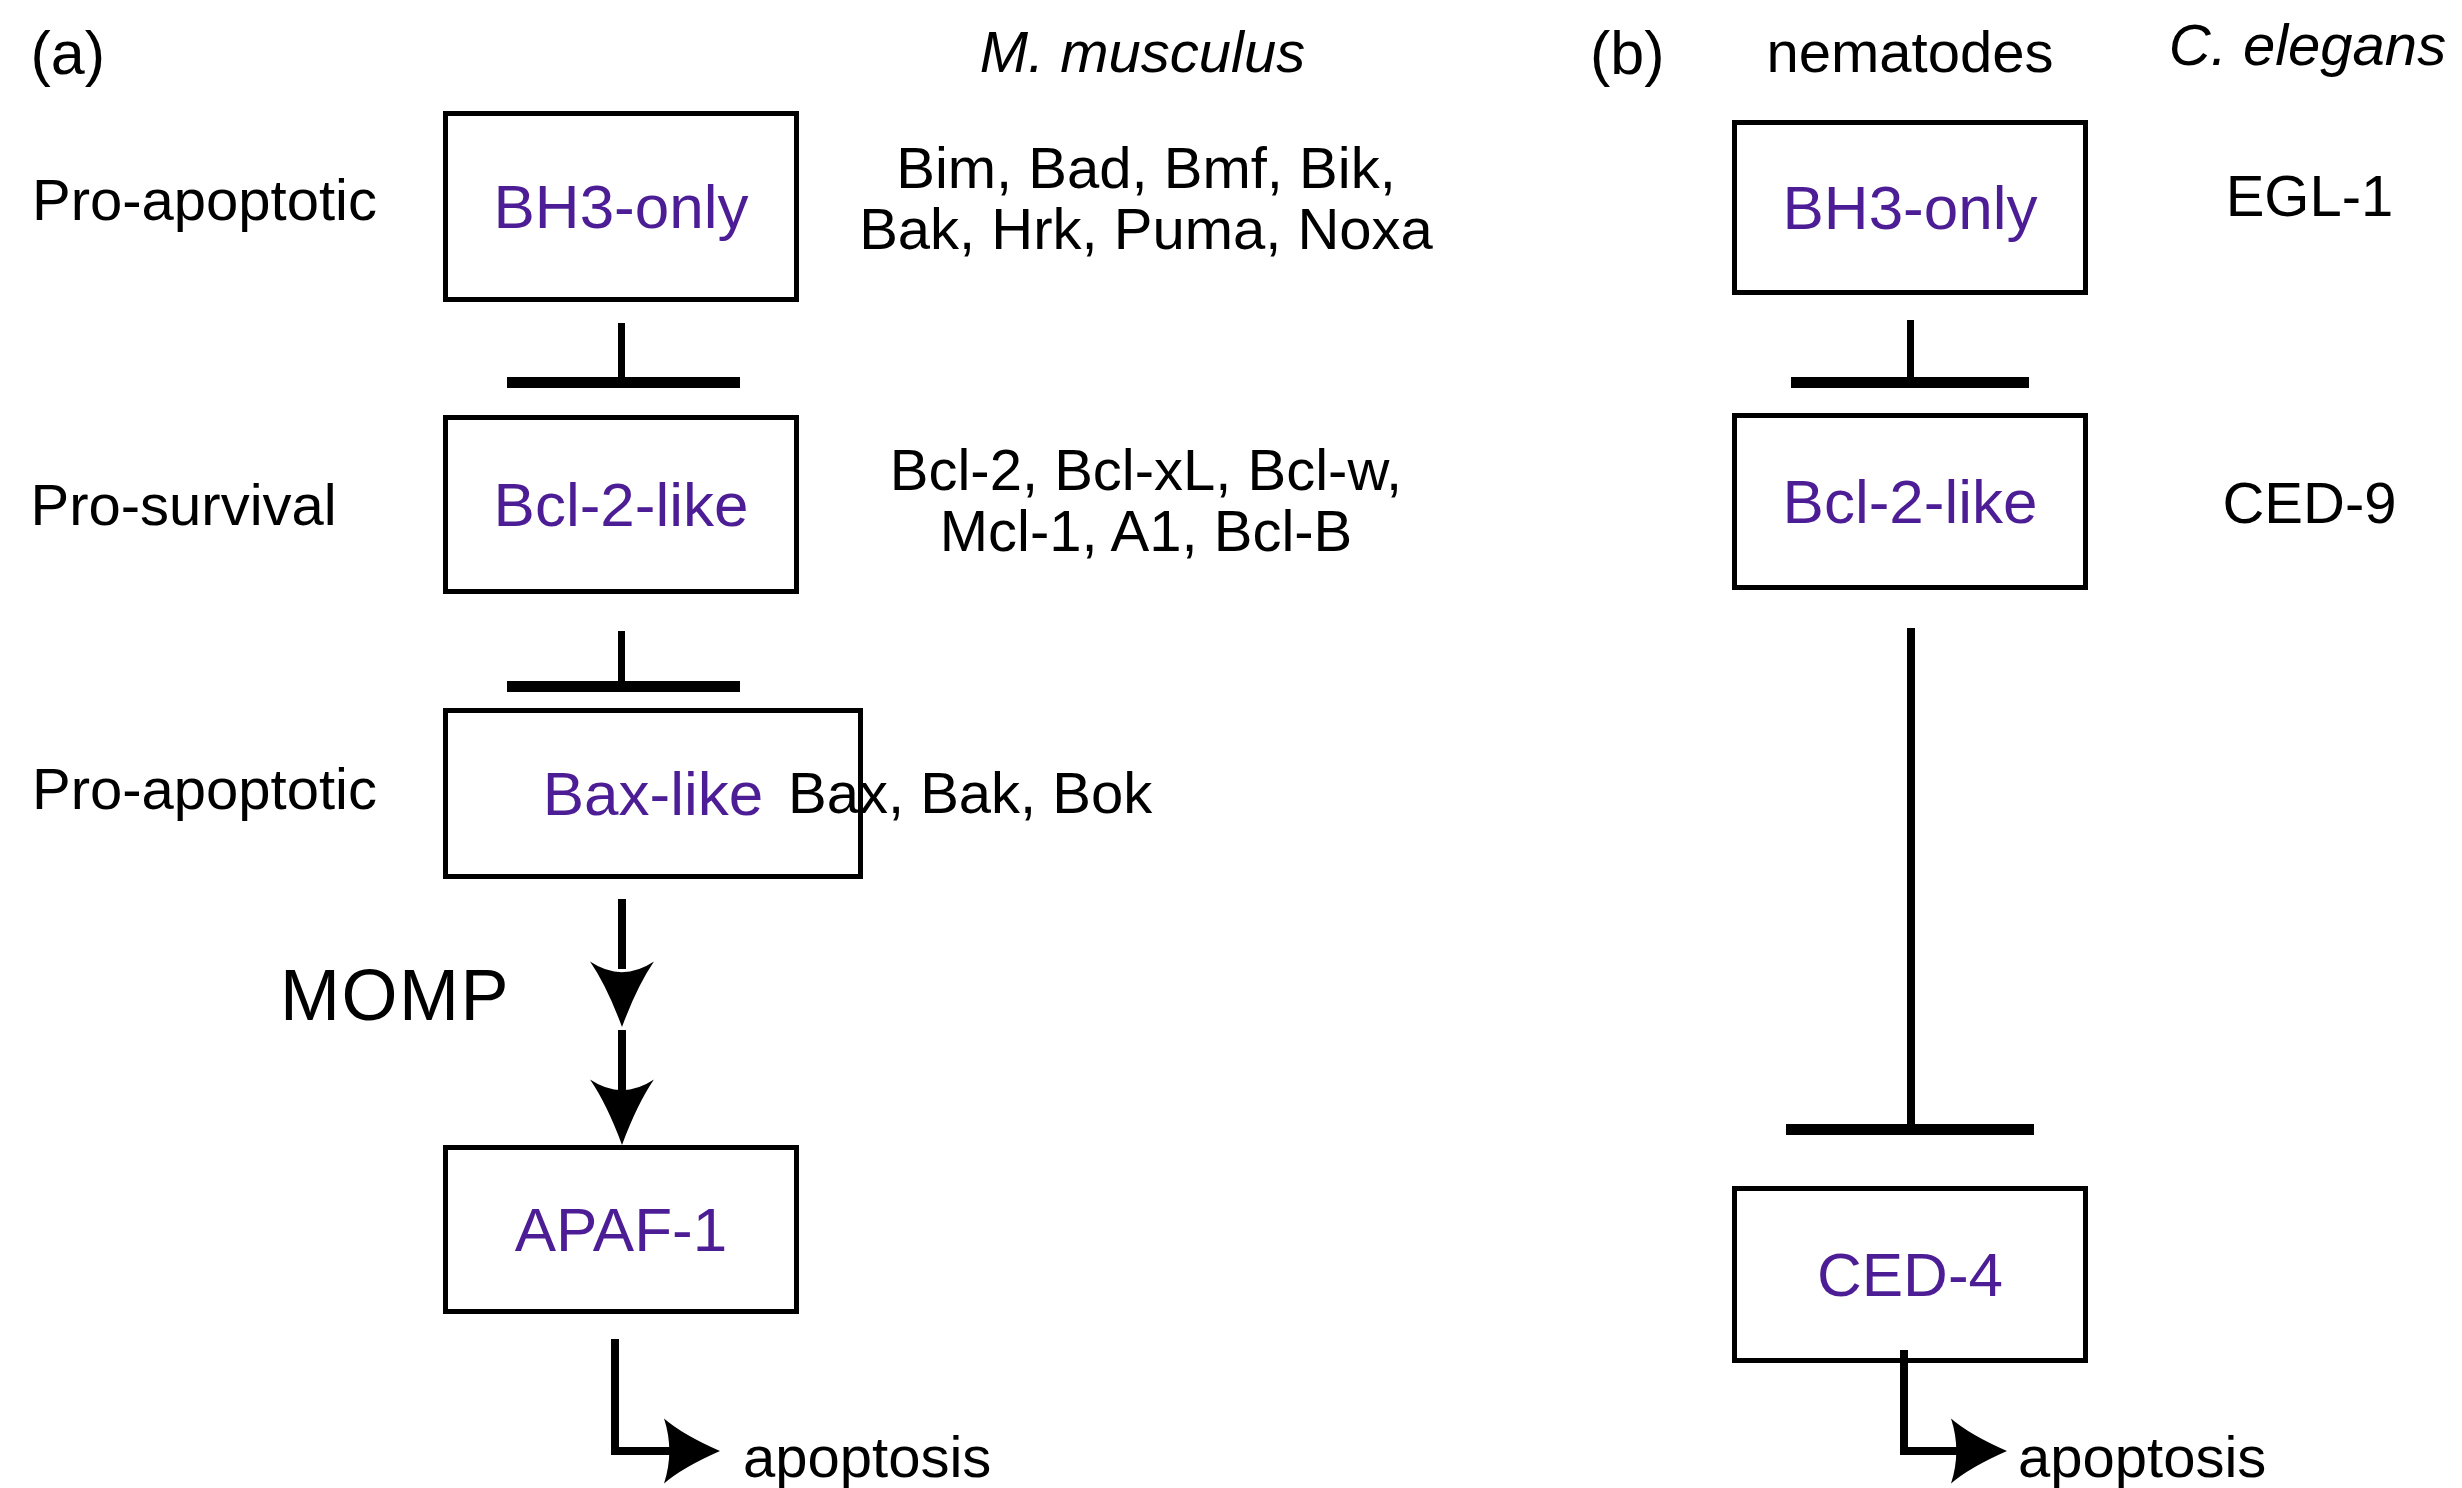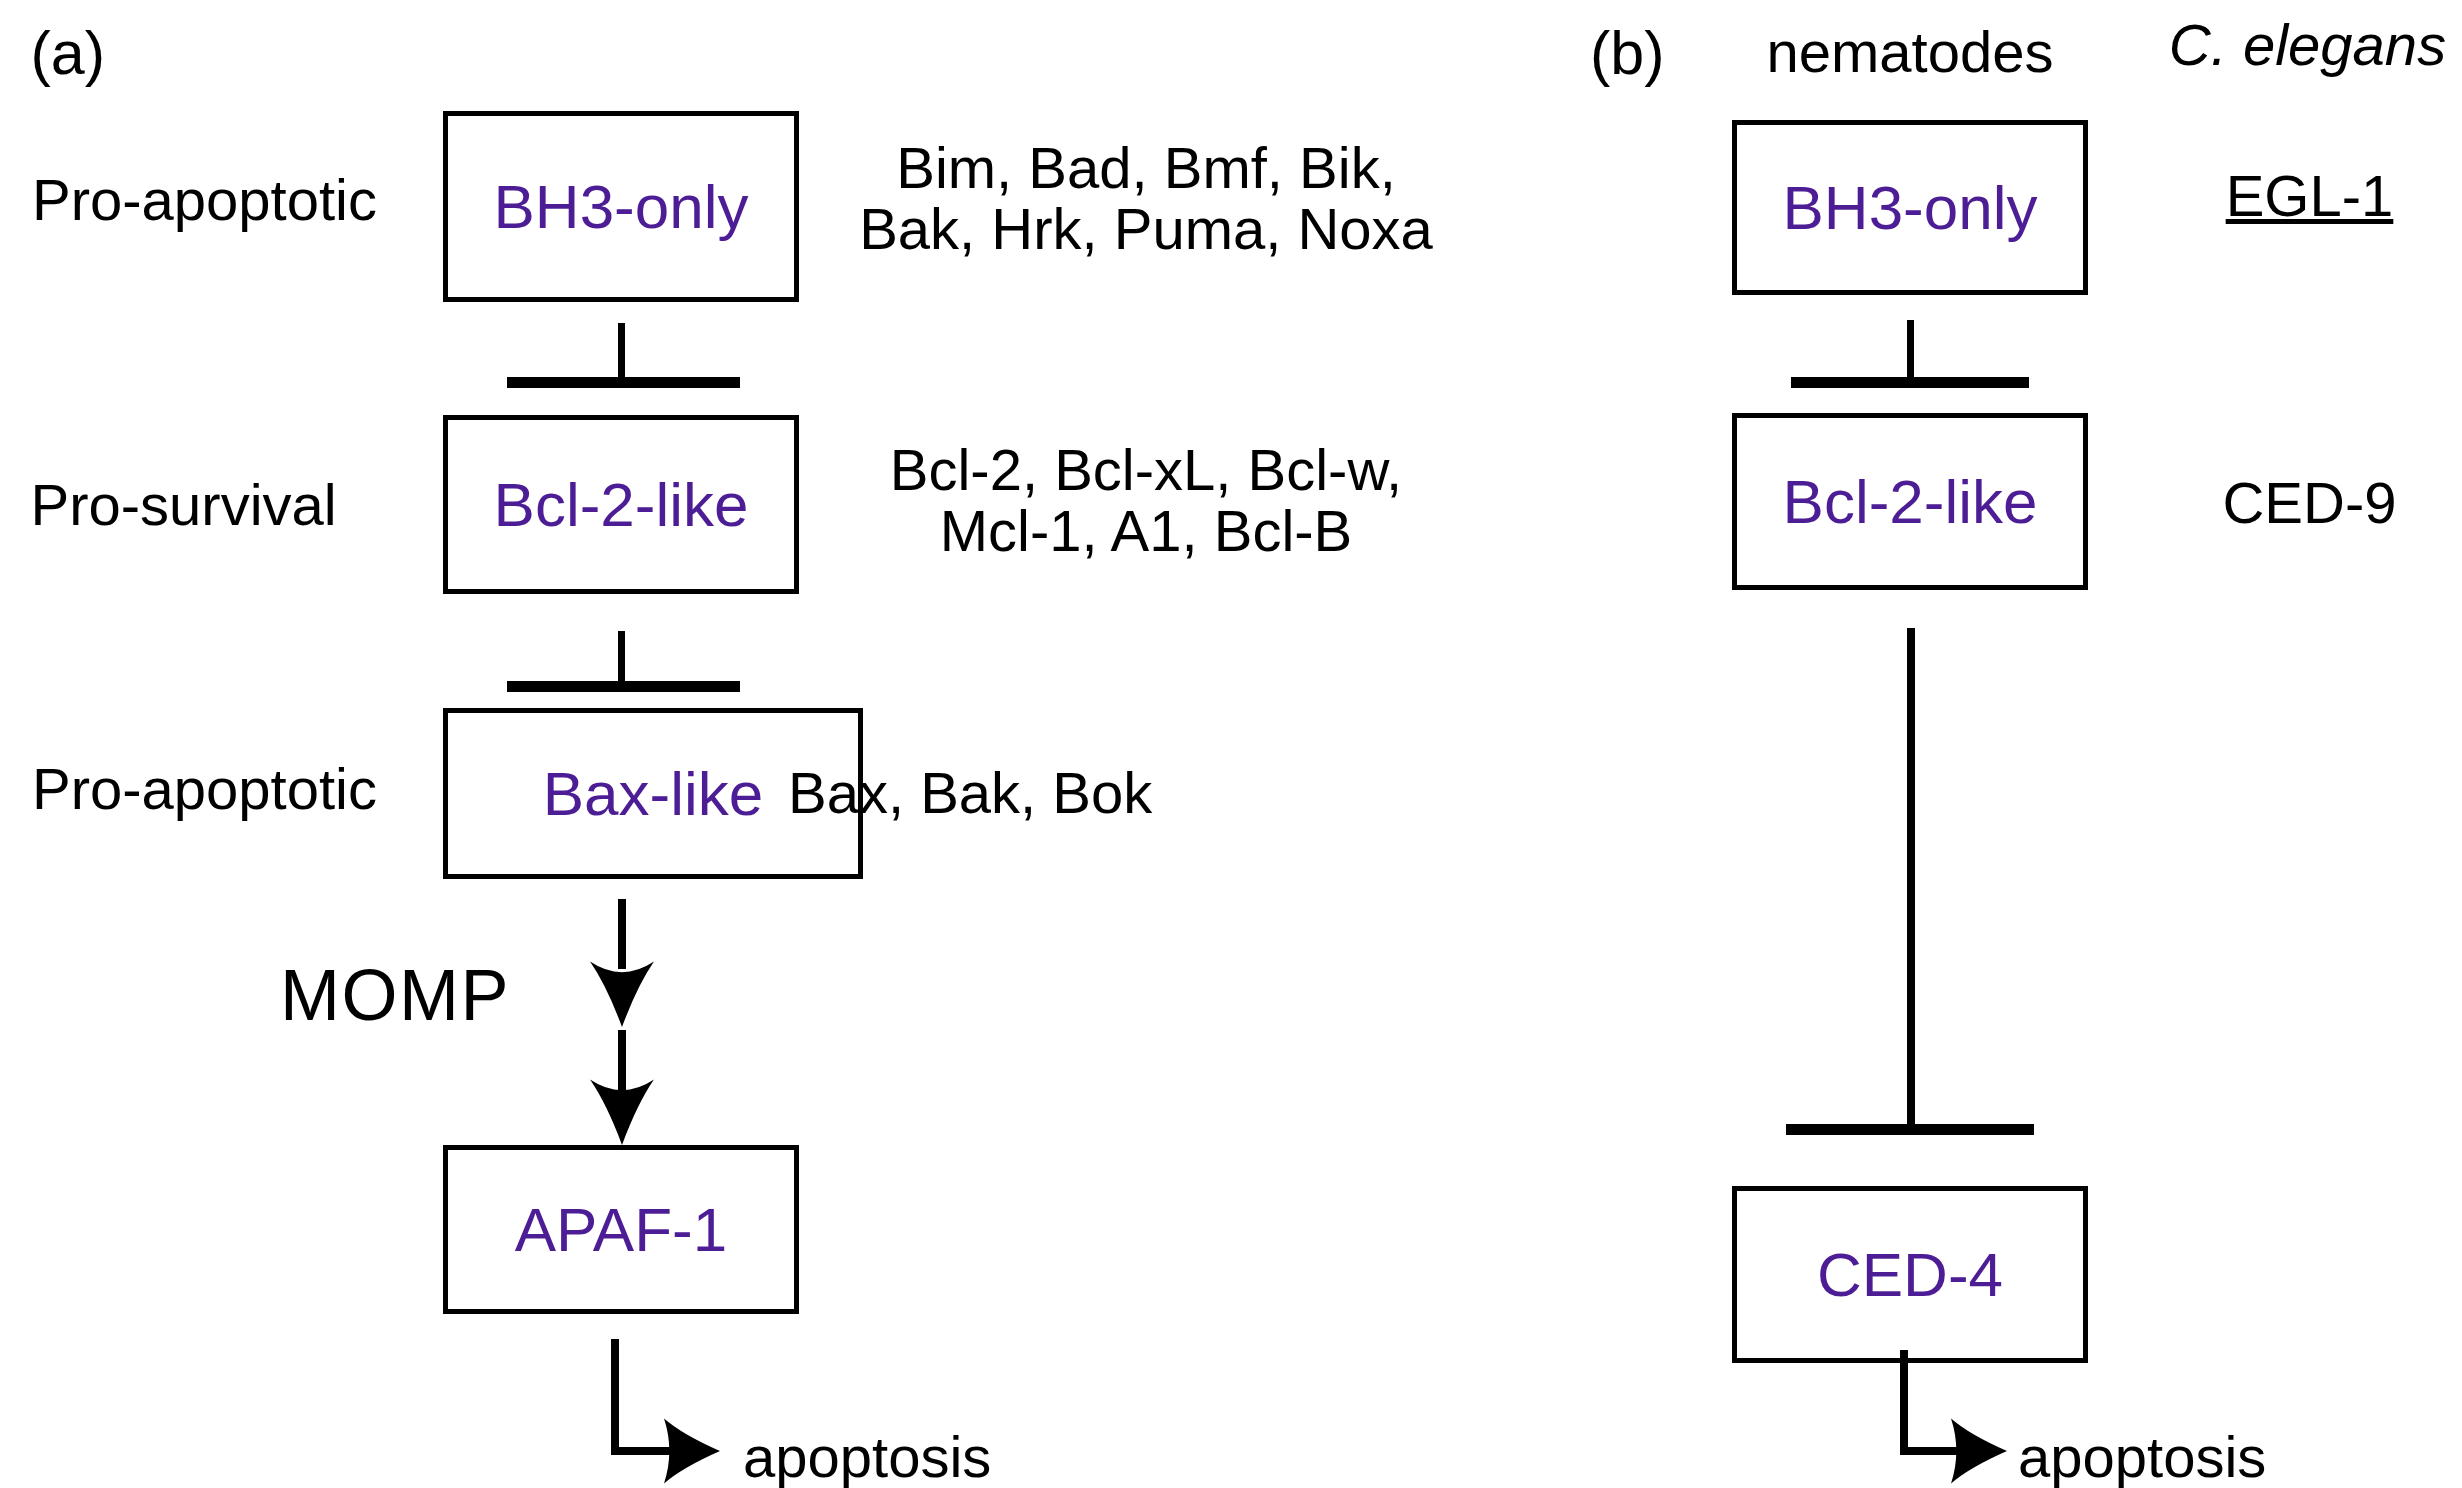--- a/index.html
+++ b/index.html
@@ -37,20 +37,21 @@
   svg{display:block;}
 </style>
 </head>
 <body>
 
 <div id="canvas">
 
   <div class="abs txt panel-label" style="left:30.5px;top:21.3px;">(a)</div>
 
 
+  <div class="abs txt hdr italic" style="left:876px;top:21.3px;width:533px;">M. musculus</div>
 
   <div class="abs txt" style="left:32px;top:169px;">Pro-apoptotic</div>
   <div class="abs txt" style="left:30.5px;top:474px;">Pro-survival</div>
   <div class="abs txt" style="left:32px;top:758px;">Pro-apoptotic</div>
 
   <div class="abs box" style="left:443px;top:111px;width:356px;height:191px;">
     <span>BH3-only</span>
   </div>
   <div class="abs box" style="left:443px;top:415px;width:356px;height:179px;">
     <span>Bcl-2-like</span>
@@ -101,21 +102,21 @@
   <div class="abs box" style="left:1732px;top:120px;width:356px;height:175px;">
     <span>BH3-only</span>
   </div>
   <div class="abs box" style="left:1732px;top:413px;width:356px;height:177px;">
     <span>Bcl-2-like</span>
   </div>
   <div class="abs box" style="left:1732px;top:1186px;width:356px;height:177px;">
     <span>CED-4</span>
   </div>
 
-  <div class="abs txt center-text" style="left:2171px;top:165px;width:277px;text-decoration:underline;">EGL-1</div>
+  <div class="abs txt center-text" style="left:2171px;top:165px;width:277px;">EGL-1</div>
   <div class="abs txt center-text" style="left:2171px;top:472px;width:277px;">CED-9</div>
 
   <div class="abs bar" style="left:1907px;top:320px;width:6.9px;height:59px;"></div>
   <div class="abs bar" style="left:1791px;top:377px;width:238px;height:11.4px;"></div>
 
   <div class="abs bar" style="left:1907px;top:628px;width:8.4px;height:497px;"></div>
   <div class="abs bar" style="left:1786px;top:1124px;width:248px;height:11.4px;"></div>
 
   <div class="abs bar" style="left:1900px;top:1350px;width:7.6px;height:105px;"></div>
   <div class="abs bar" style="left:1900px;top:1447px;width:58px;height:7.6px;"></div>

